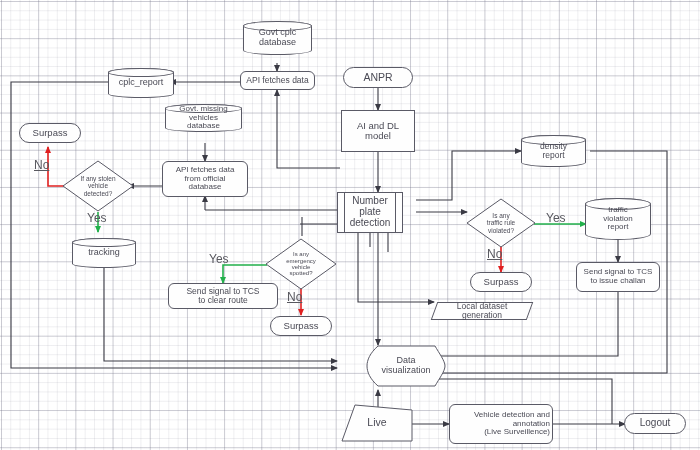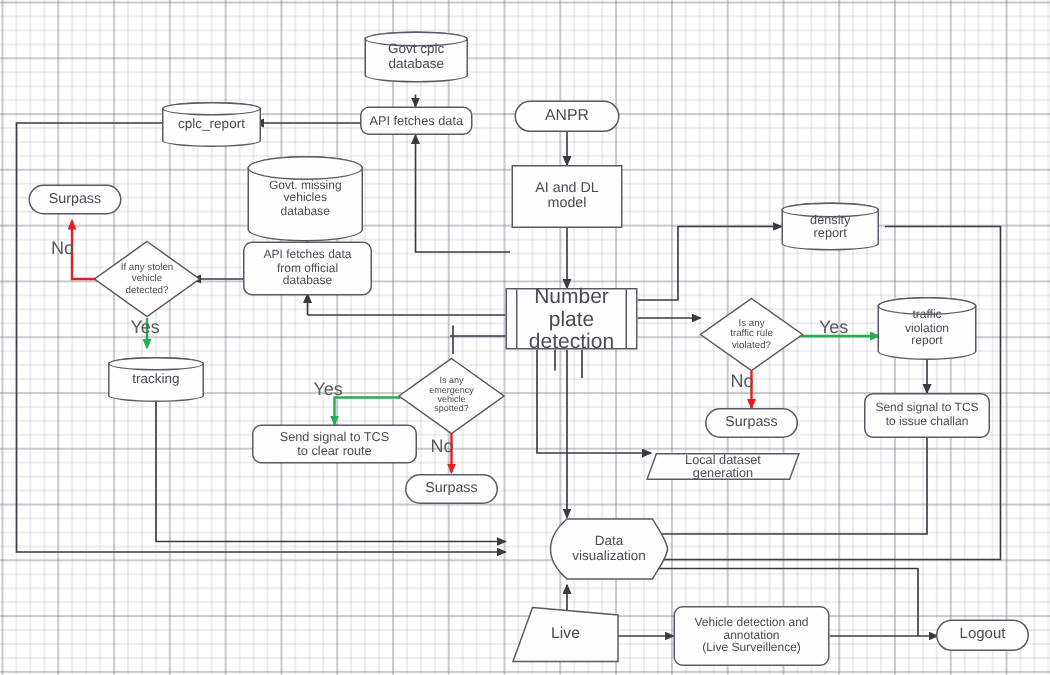--- a/index.html
+++ b/index.html
@@ -96,21 +96,21 @@
   .shape-dia svg{position:absolute;left:0;top:0;}
   .shape-dia .nd-txt{position:relative;z-index:2;}
 
   .lbl{
     position:absolute;
     color:#58585f;
     font-size:11px;
     white-space:nowrap;
   }
   .lbl.yes{color:#58585f;}
-  .lbl.no{color:#58585f;}
+  .lbl.no{color:#58585f;text-decoration:underline;}
 </style>
 </head>
 <body>
 
 <div id="canvas">
 
   <svg id="wires" viewBox="0 0 700 450">
     <defs>
       <marker id="ah" markerWidth="7" markerHeight="7" refX="6" refY="3" orient="auto" markerUnits="userSpaceOnUse">
         <path d="M0,0 L7,3 L0,6 z" fill="#3a3a44"></path>
@@ -197,38 +197,38 @@
 
   <div class="node shape-rrect" style="left:240px;top:71px;width:75px;height:19px;font-size:8.5px;">
     <span class="nd-txt">API fetches data</span>
   </div>
 
   <div class="node shape-cyl" style="left:108px;top:68px;width:66px;height:30px;font-size:9px;">
     <span class="cap"></span>
     <span class="nd-txt">cplc_report</span>
   </div>
 
-  <div class="node shape-cyl" style="left:165px;top:104px;width:77px;height:57px;font-size:8px;">
+  <div class="node shape-cyl" style="left:165px;top:104px;width:77px;height:28px;font-size:8px;">
     <span class="cap"></span>
     <span class="nd-txt">Govt. missing<br>vehicles<br>database</span>
   </div>
 
   <div class="node shape-rrect" style="left:162px;top:161px;width:86px;height:36px;font-size:8px;">
     <span class="nd-txt">API fetches data<br>from official<br>database</span>
   </div>
 
   <div class="node shape-round" style="left:343px;top:67px;width:70px;height:21px;font-size:10.5px;">
     <span class="nd-txt">ANPR</span>
   </div>
 
   <div class="node shape-rect" style="left:341px;top:110px;width:74px;height:42px;font-size:9.5px;">
     <span class="nd-txt">AI and DL<br>model</span>
   </div>
 
-  <div class="node shape-pre" style="left:337px;top:192px;width:88px;height:41px;font-size:14px;">
+  <div class="node shape-pre" style="left:337px;top:192px;width:66px;height:41px;font-size:10px;">
     <span class="nd-txt">Number<br>plate<br>detection</span>
   </div>
 
   <div class="node shape-dia" style="left:62px;top:160px;width:72px;height:52px;font-size:6.5px;">
     <svg width="72" height="52" viewBox="0 0 72 52">
       <path d="M36,1 L71,26 L36,51 L1,26 Z" fill="#fefefe" stroke="#5a5a66" stroke-width="1"></path>
     </svg>
     <span class="nd-txt">If any stolen<br>vehicle<br>detected?</span>
   </div>
 
@@ -293,21 +293,21 @@
     <span class="nd-txt">Data<br>visualization</span>
   </div>
 
   <div class="node shape-trap" style="left:341px;top:404px;width:72px;height:38px;font-size:10.5px;">
     <svg width="72" height="38" viewBox="0 0 72 38">
       <path d="M14,1 L71,6 L71,37 L1,37 Z" fill="#fefefe" stroke="#5a5a66" stroke-width="1"></path>
     </svg>
     <span class="nd-txt">Live</span>
   </div>
 
-  <div class="node shape-rrect" style="left:449px;top:404px;width:104px;height:40px;font-size:8px;">
+  <div class="node shape-rrect" style="left:449px;top:404px;width:104px;height:40px;font-size:8px;text-align:right;">
     <span class="nd-txt">Vehicle detection and<br>annotation<br>(Live Surveillence)</span>
   </div>
 
   <div class="node shape-round" style="left:624px;top:413px;width:62px;height:21px;font-size:10px;">
     <span class="nd-txt">Logout</span>
   </div>
 
   <span class="lbl no" style="left:34px;top:158px;font-size:12px;">No</span>
   <span class="lbl yes" style="left:87px;top:211px;font-size:12px;">Yes</span>
   <span class="lbl yes" style="left:209px;top:252px;font-size:12px;">Yes</span>

